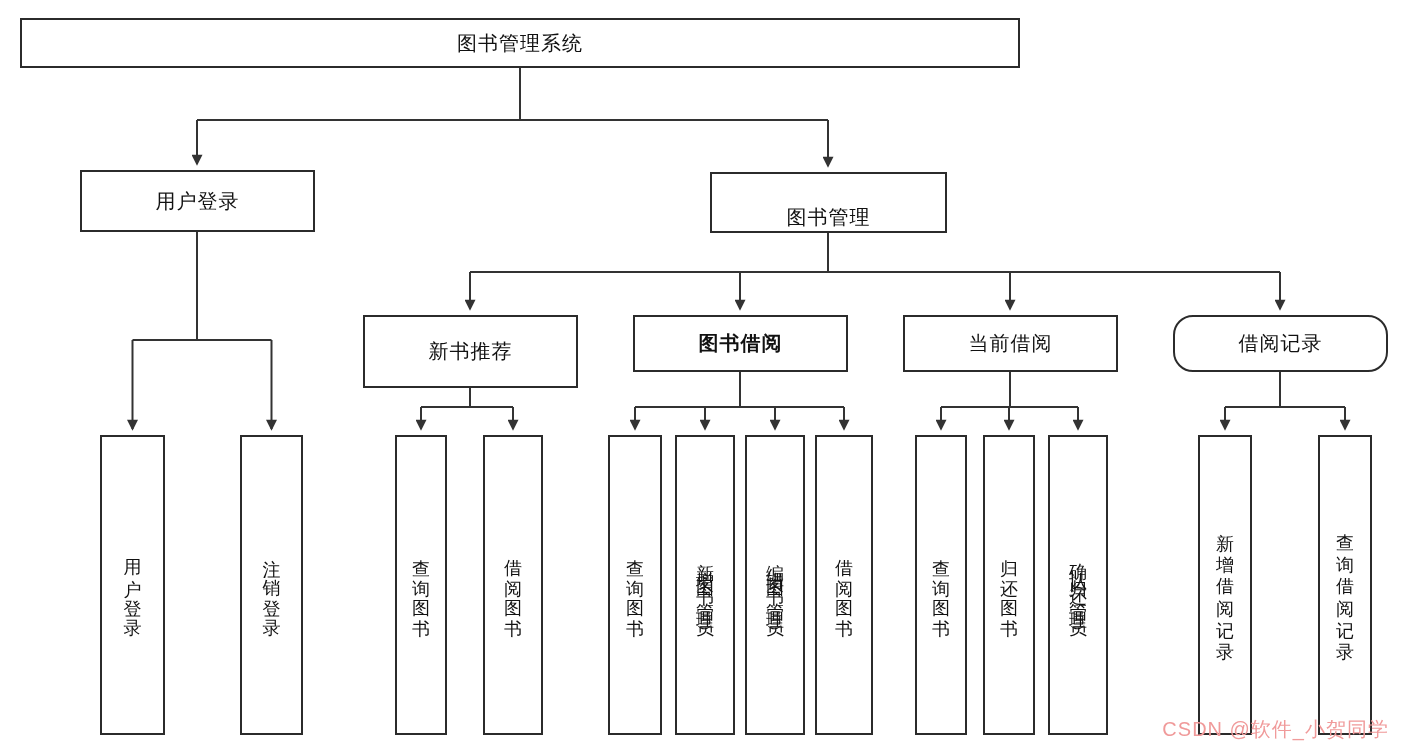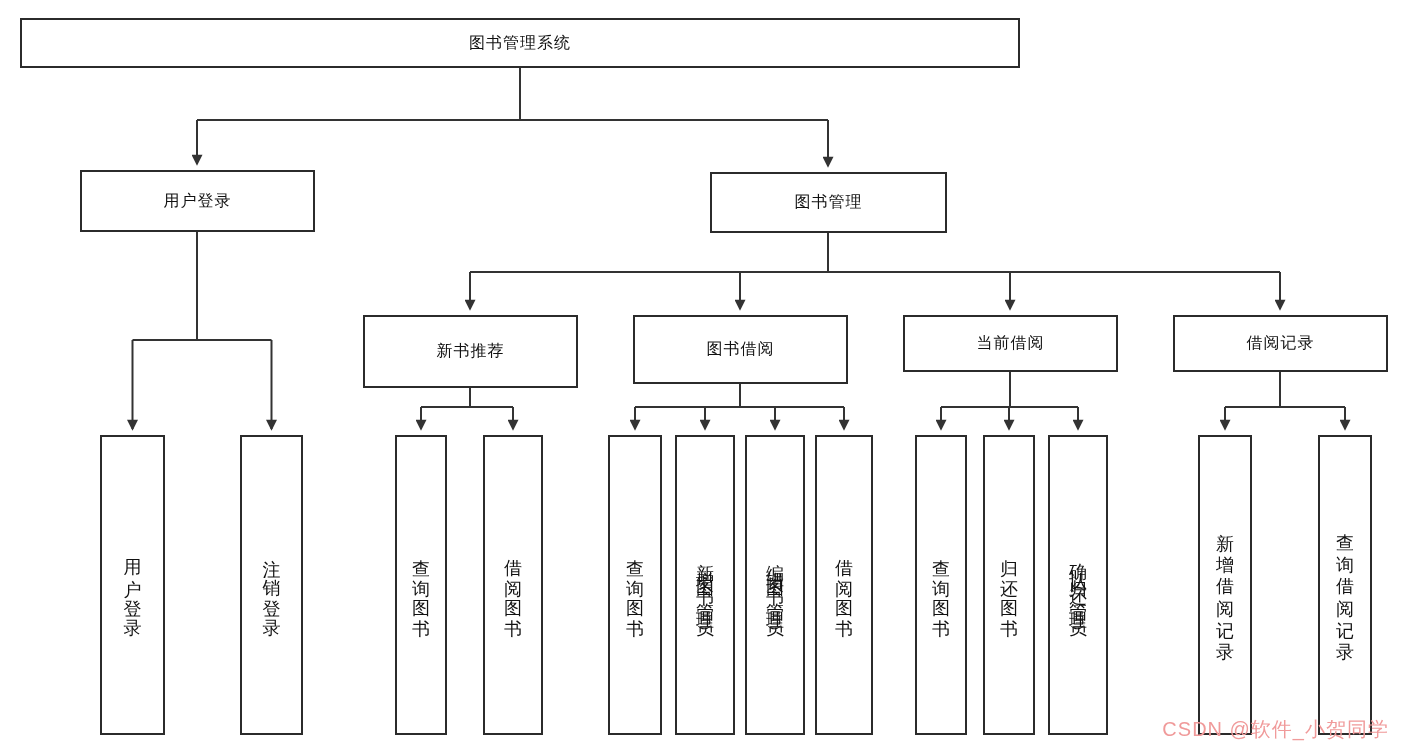--- a/index.html
+++ b/index.html
@@ -17,21 +17,21 @@
     width: 1405px; height: 747px;
     pointer-events: none;
   }
   .node {
     position: absolute;
     border: 2px solid #2b2b2b;
     background: #ffffff;
     display: flex;
     align-items: center;
     justify-content: center;
-    font-size: 16px;
+    font-size: 20px;
     color: #111111;
     box-sizing: border-box;
     letter-spacing: 1px;
   }
   .vbox {
     position: absolute;
     top: 435px;
     height: 300px;
     border: 2px solid #2b2b2b;
     background: #ffffff;
@@ -108,34 +108,34 @@
     </g>
   </svg>
 
   <div class="node" style="left:20px; top:18px; width:1000px; height:50px;">
     <span>图书管理系统</span>
   </div>
 
   <div class="node" style="left:80px; top:170px; width:235px; height:62px;">
     <span>用户登录</span>
   </div>
-  <div class="node" style="left:710px; top:172px; width:237px; height:61px;">
+  <div class="node" style="left:710px; top:172px; width:237px; height:61px;align-items:flex-end;">
     <span>图书管理</span>
   </div>
 
   <div class="node" style="left:363px; top:315px; width:215px; height:73px;">
     <span>新书推荐</span>
   </div>
-  <div class="node" style="left:633px; top:315px; width:215px; height:69px;">
+  <div class="node" style="left:633px; top:315px; width:215px; height:57px;font-weight:bold;">
     <span>图书借阅</span>
   </div>
   <div class="node" style="left:903px; top:315px; width:215px; height:57px;">
     <span>当前借阅</span>
   </div>
-  <div class="node" style="left:1173px; top:315px; width:215px; height:57px;">
+  <div class="node" style="left:1173px; top:315px; width:215px; height:57px;border-radius:20px;">
     <span>借阅记录</span>
   </div>
 
   <div class="vbox" style="left:100px; width:65px;">
     <span class="vtext ls-wide">用户登录</span>
   </div>
   <div class="vbox" style="left:240px; width:63px;">
     <span class="vtext ls-wide">注销登录</span>
   </div>
 

